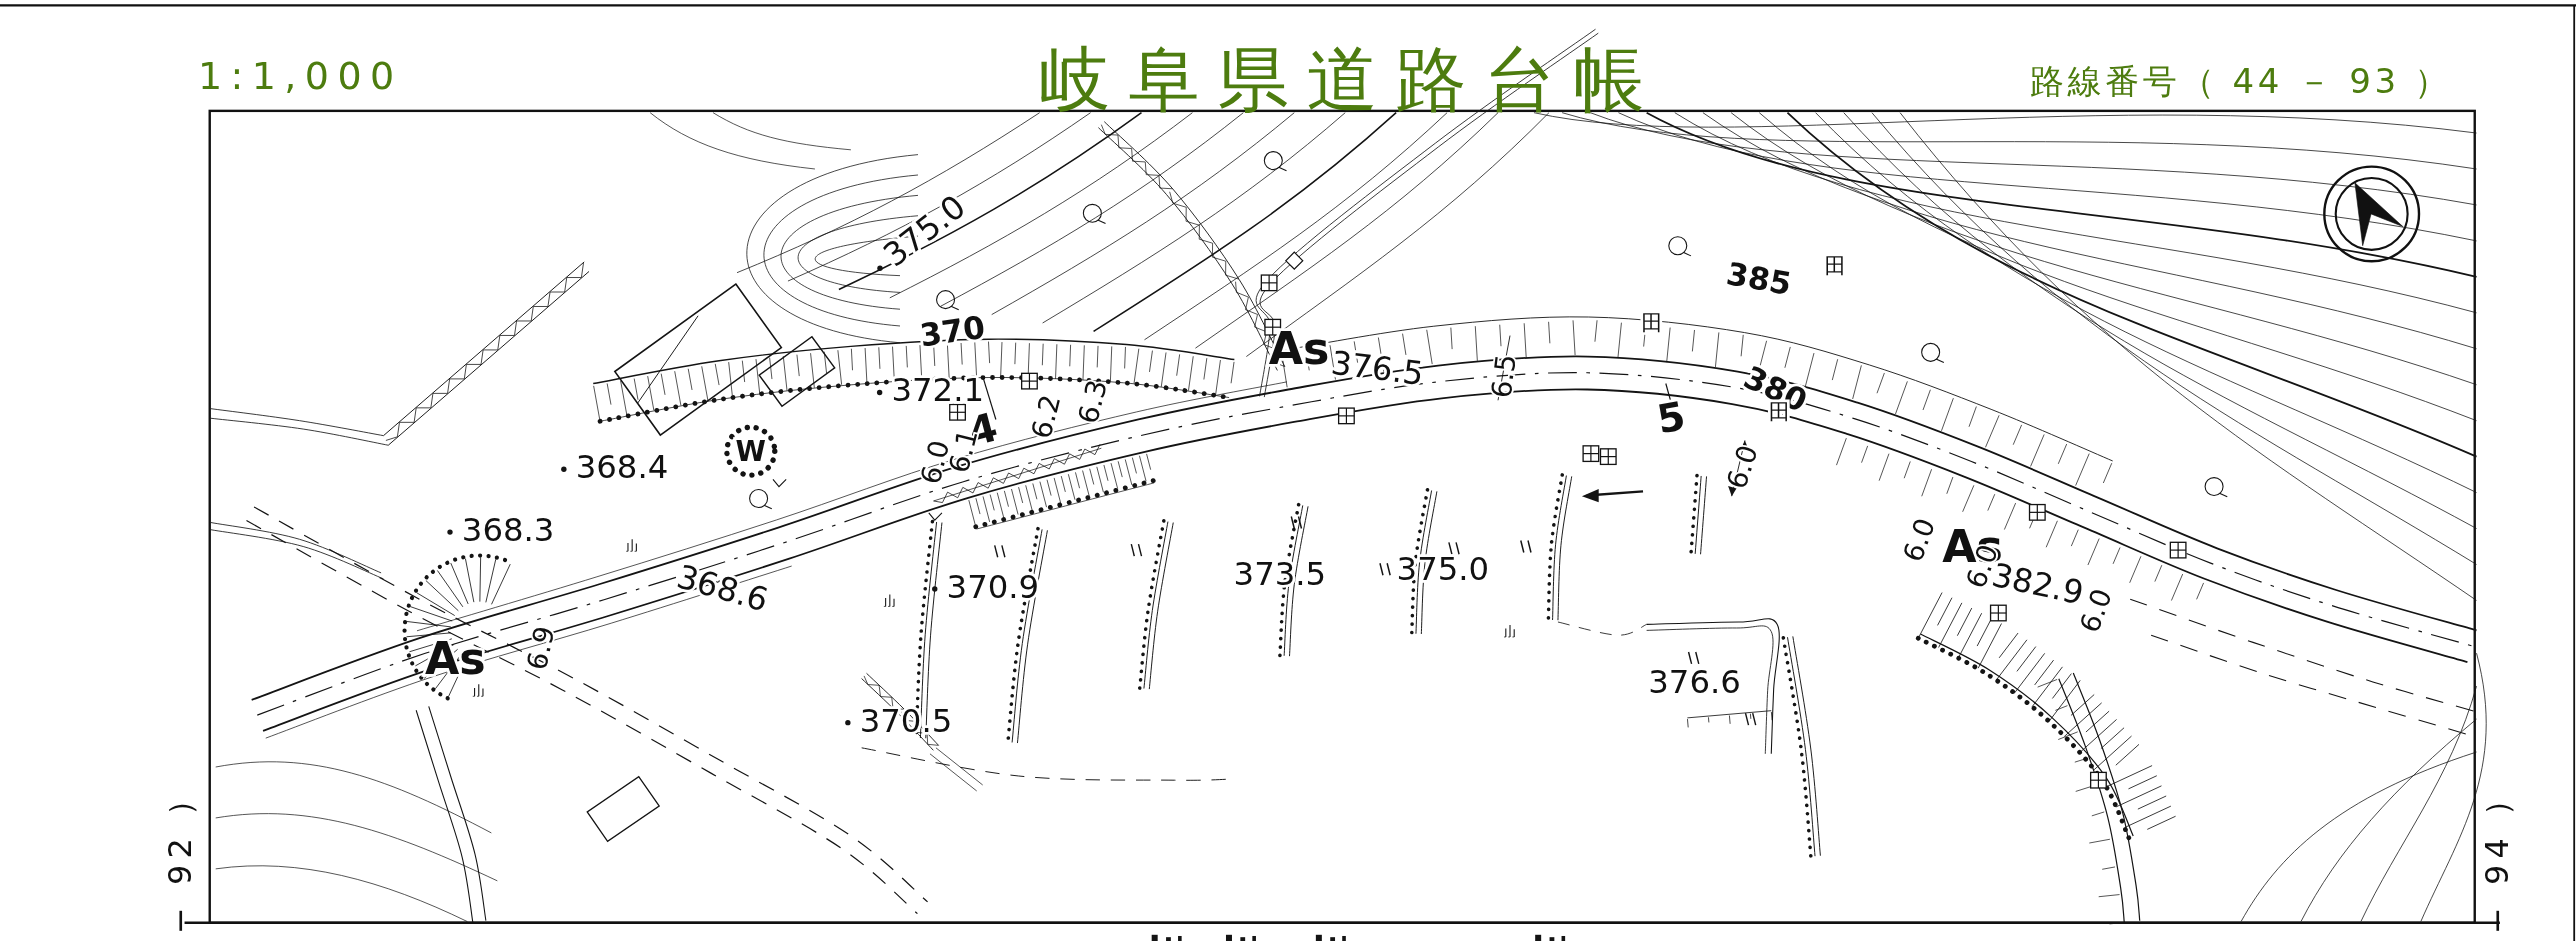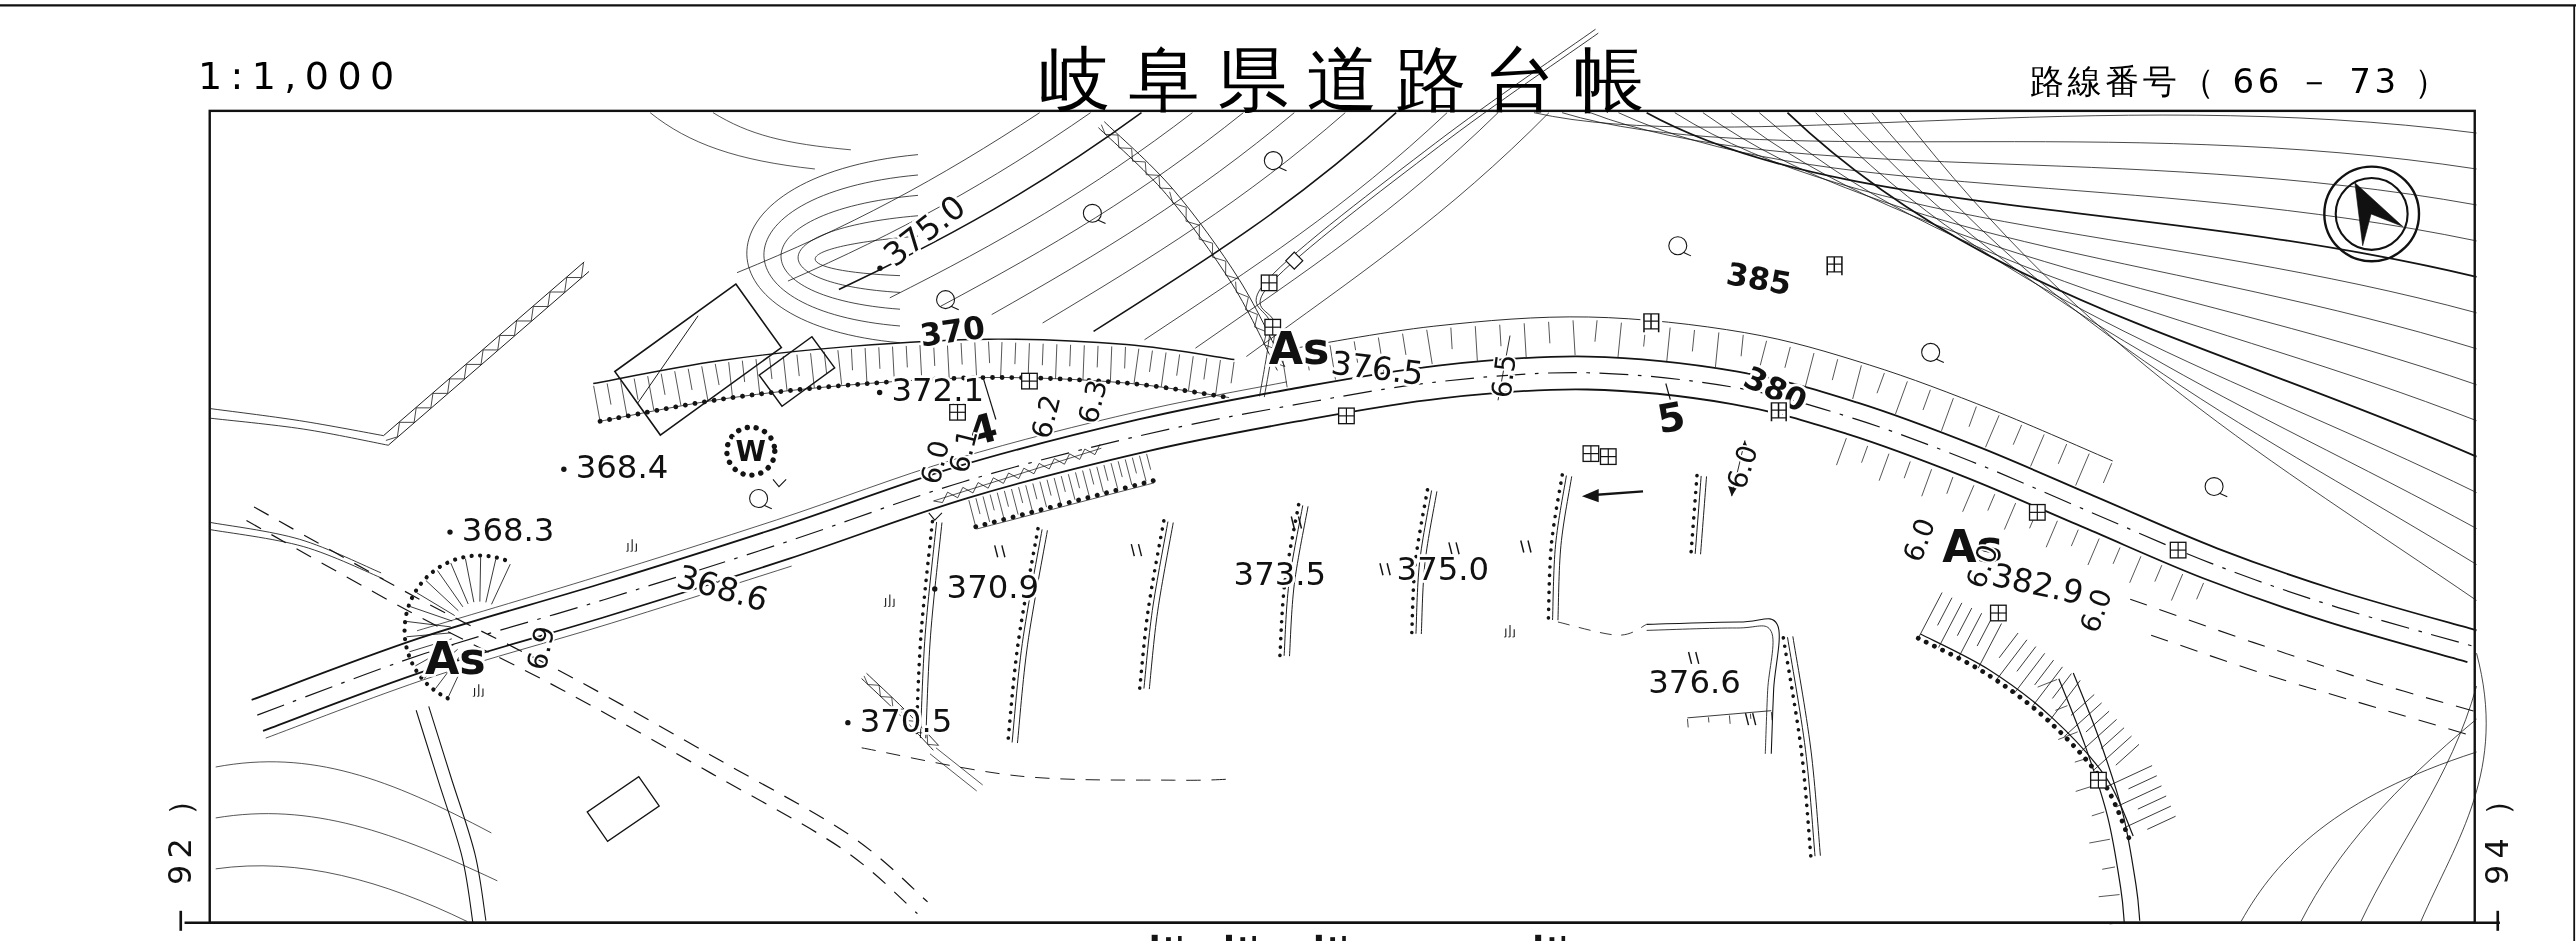--- a/index.html
+++ b/index.html
@@ -1,18 +1,18 @@
 <!DOCTYPE html>
 <html style="font-size:9.6px"><head>
 <meta charset="utf-8">
 <style>
   html,body{margin:0;padding:0}
   body{width:2576px;height:942px;background:#ffffff;position:relative;overflow:hidden;
        font-family:"DejaVu Sans", sans-serif;color:#111}
-  .hdr{position:absolute;white-space:nowrap;color:#000000}
+  .hdr{position:absolute;white-space:nowrap;color:#4d7c0f}
   #scale-text{left:198px;top:54px;font-size:38px;letter-spacing:8.4px}
   #title-text{left:1351px;top:33px;font-size:71px;letter-spacing:18px;transform:translateX(-50%)}
   #route-text{left:2030px;top:59px;font-size:34px;letter-spacing:3.6px}
   .vlab{position:absolute;font-size:32px;letter-spacing:6px;white-space:nowrap;
         transform:translate(-50%,-50%) rotate(-90deg);color:#111}
   #sheet-left{left:181px;top:856px}
   #sheet-right{left:2498px;top:856px}
   svg{position:absolute;left:0;top:0}
   svg text{fill:#111;stroke:#fff;stroke-width:9px;paint-order:stroke;
            text-anchor:middle;dominant-baseline:middle;font-family:"DejaVu Sans",sans-serif}
@@ -483,16 +483,16 @@
       <rect x="2220" y="1564" width="8" height="8" fill="#141414"></rect>
       <rect x="2240" y="1562" width="6" height="10" fill="#141414"></rect>
       <rect x="2562" y="1560" width="10" height="12" fill="#141414"></rect>
       <rect x="2586" y="1564" width="8" height="8" fill="#141414"></rect>
       <rect x="2606" y="1562" width="6" height="10" fill="#141414"></rect>
     </g>
 </svg>
 
 <div class="hdr" id="scale-text">1:1,000</div>
 <div class="hdr" id="title-text">岐阜県道路台帳</div>
-<div class="hdr" id="route-text">路線番号（ 66 － 73 ）</div>
+<div class="hdr" id="route-text">路線番号（ 44 － 93 ）</div>
 <div class="vlab" id="sheet-left">− 92 ）</div>
 <div class="vlab" id="sheet-right">− 94 ）</div>
 
 
 </body></html>

